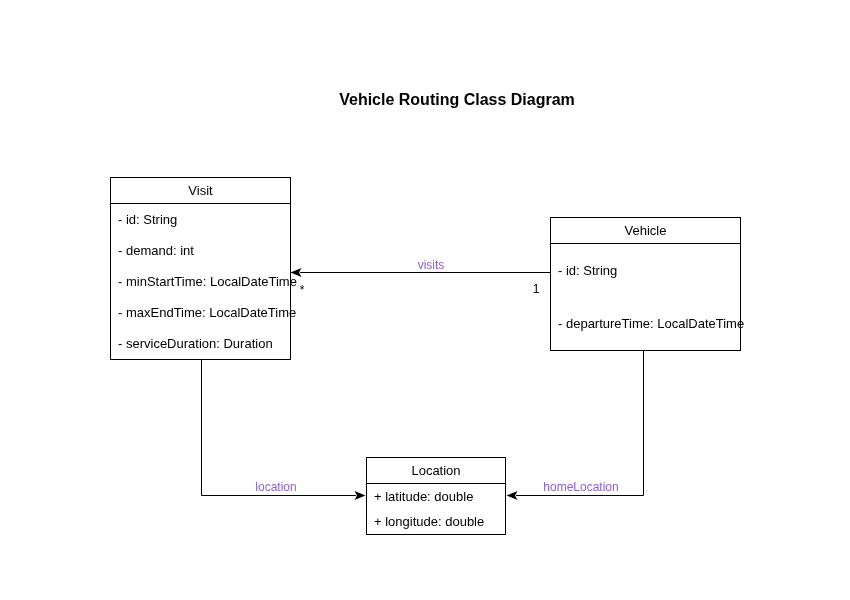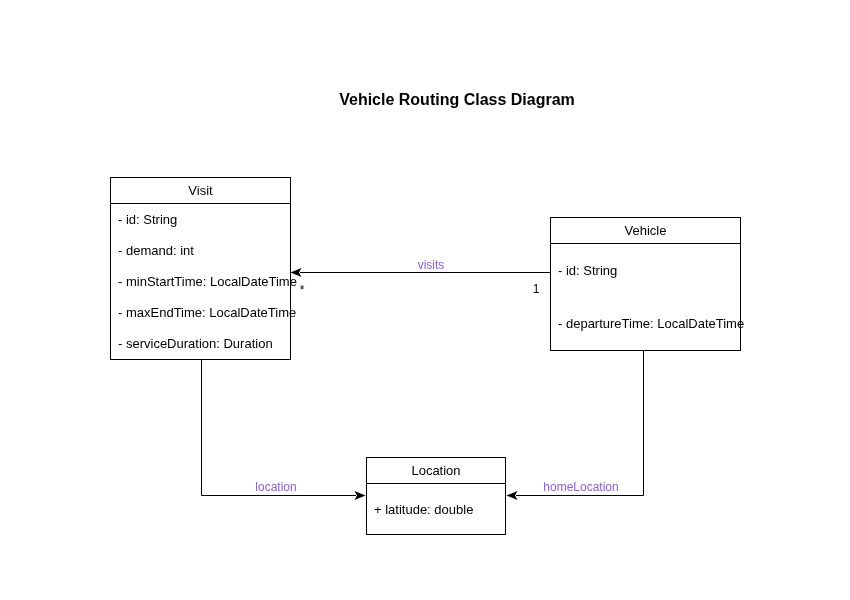--- a/index.html
+++ b/index.html
@@ -130,20 +130,21 @@
     <div class="uml-class-body">
       <div class="uml-attribute">- id: String</div>
       <div class="uml-attribute">- departureTime: LocalDateTime</div>
     </div>
   </div>
 
   <div class="uml-class" id="class-location">
     <div class="uml-class-header">Location</div>
     <div class="uml-class-body">
       <div class="uml-attribute">+ latitude: double</div>
+      <div class="uml-attribute">+ longitude: double</div>
     </div>
   </div>
 
   <div class="edge-label" id="label-visits">visits</div>
   <div class="multiplicity" id="mult-visits-target">*</div>
   <div class="multiplicity" id="mult-visits-source">1</div>
   <div class="edge-label" id="label-location">location</div>
   <div class="edge-label" id="label-homelocation">homeLocation</div>
 
 </div>

